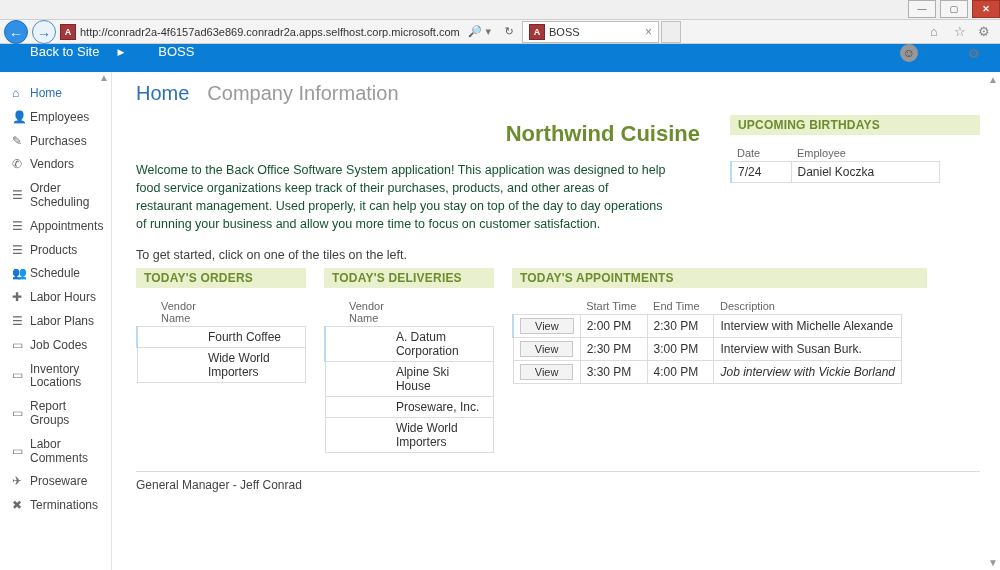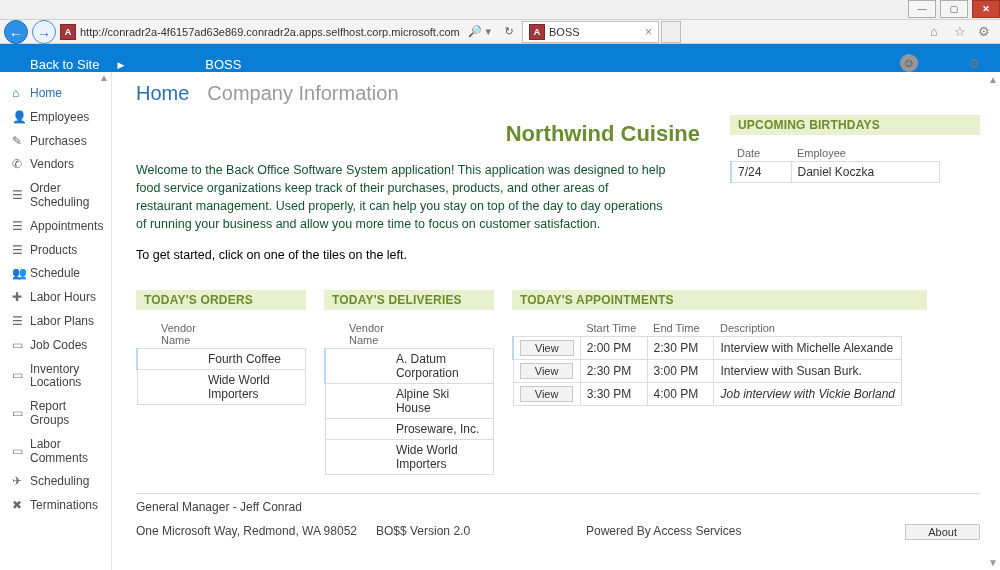--- a/index.html
+++ b/index.html
@@ -20,21 +20,21 @@
 .refresh-cell { width: 18px; color: #555; font-size: 11px; text-align: center; }
 .tab { display: flex; align-items: center; border: 1px solid #c0c0c0; background: #fff; height: 22px; padding: 0 6px; margin-left: 4px; }
 .tab .addr-icon { margin-left: 0; }
 .tab-title { font-size: 11px; color: #333; width: 90px; }
 .tab-close { color: #888; font-size: 12px; margin-left: 6px; cursor: pointer; }
 .newtab { width: 20px; height: 22px; border: 1px solid #c0c0c0; background: #eee; margin-left: 2px; }
 .spacer { flex: 1; }
 .ie-icon { width: 16px; color: #888; font-size: 13px; margin-left: 8px; cursor: pointer; }
 
 
-.cmdbar { height: 28px; background: #0a7dd6; display: flex; align-items: flex-end; color: #fff; font-size: 13px; gap: 47px; }
+.cmdbar { height: 28px; background: #0a7dd6; display: flex; align-items: flex-start; color: #fff; font-size: 13px; }
 .cmdbar .back-site { padding: 0 14px 0 30px; display: flex; align-items: center; cursor: pointer; }
 .cmdbar .back-site .chev { margin-left: 18px; font-size: 9px; }
 .cmdbar .brand { margin-left: 20px; }
 .cmdbar .right { margin-left: auto; display: flex; align-items: center; }
 .cmdbar .smiley { width: 18px; height: 18px; border-radius: 50%; background: #979797; margin-right: 50px; display: flex; align-items: center; justify-content: center; font-size: 12px; color: #444; }
 
 
 .workspace { display: flex; height: calc(570px - 20px - 24px - 28px); }
 .sidebar { width: 112px; border-right: 1px solid #e4e4e4; overflow: hidden; position: relative; padding-top: 10px; }
 .chev-top { position: absolute; top: 0; right: 2px; color: #999; font-size: 10px; }
@@ -51,21 +51,21 @@
 .tabs { display: flex; align-items: baseline; gap: 18px; margin-bottom: 10px; }
 .tabs .t { font-size: 20px; color: #9a9a9a; cursor: pointer; font-weight: 300; }
 .tabs .t.active { color: #2a6fb7; }
 
 .cols { display:flex; gap: 30px; }
 .leftcol { flex: 1; }
 .rightcol { width: 250px; }
 
 h2.company { color: #6d8c2d; font-size: 22px; font-weight: 600; margin: 6px 0 14px; text-align: right; }
 .welcome { font-size: 12.5px; color: #14532d; line-height: 1.45; max-width: 530px; margin-bottom: 14px; }
-.getstart { font-size: 12.5px; color: #000000; margin-bottom: 22px; }
+.getstart { font-size: 12.5px; color: #404040; }
 
 .sect-hdr { background: #e8f0cd; color: #6d8c2d; font-weight: 700; font-size: 12px; padding: 3px 8px; margin-bottom: 10px; letter-spacing: .2px; }
 .mini-th { font-size: 11px; color: #666; padding: 2px 6px; text-align: left; font-weight: 400; }
 .mini-td { font-size: 12px; color: #333; padding: 3px 6px; border: 1px solid #dcdcdc; margin-top: 27px; }
 .mini-td.first { border-left: 2px solid #b8daf2; }
 table { border-collapse: collapse; }
 .view-btn { font-size: 11px; padding: 1px 14px; border: 1px solid #c8c8c8; background: #f3f3f3; cursor: pointer; color:#333; }
 
 .dash3 { display: flex; gap: 18px; margin-top: 6px; justify-content: flex-end; }
 .dash-col { }
@@ -175,21 +175,21 @@
         <div class="nav-item">
           <span class="nico">▭</span>
           <span class="lbl">Report Groups</span>
         </div>
         <div class="nav-item">
           <span class="nico">▭</span>
           <span class="lbl">Labor Comments</span>
         </div>
         <div class="nav-item">
           <span class="nico">✈</span>
-          <span class="lbl">Scheduling</span>
+          <span class="lbl">Proseware</span>
         </div>
         <div class="nav-item">
           <span class="nico">✖</span>
           <span class="lbl">Terminations</span>
         </div>
       </div>
   </div>
 
   <div class="main">
     <div class="scrollhint-right">▲</div>
@@ -306,21 +306,15 @@
               </tr>
             </tbody>
         </table>
       </div>
     </div>
 
     <hr>
     <div class="foot">
       <div class="seg1">General Manager - Jeff Conrad</div>
     </div>
-    <div class="foot" style="margin-top:10px;">
-      <div class="seg1">One Microsoft Way, Redmond, WA 98052</div>
-      <div class="seg2">BO$$ Version 2.0</div>
-      <div class="seg3">Powered By Access Services</div>
-      <button class="about-btn">About</button>
-    </div>
 
   </div>
 </div>
 
 </body></html>

